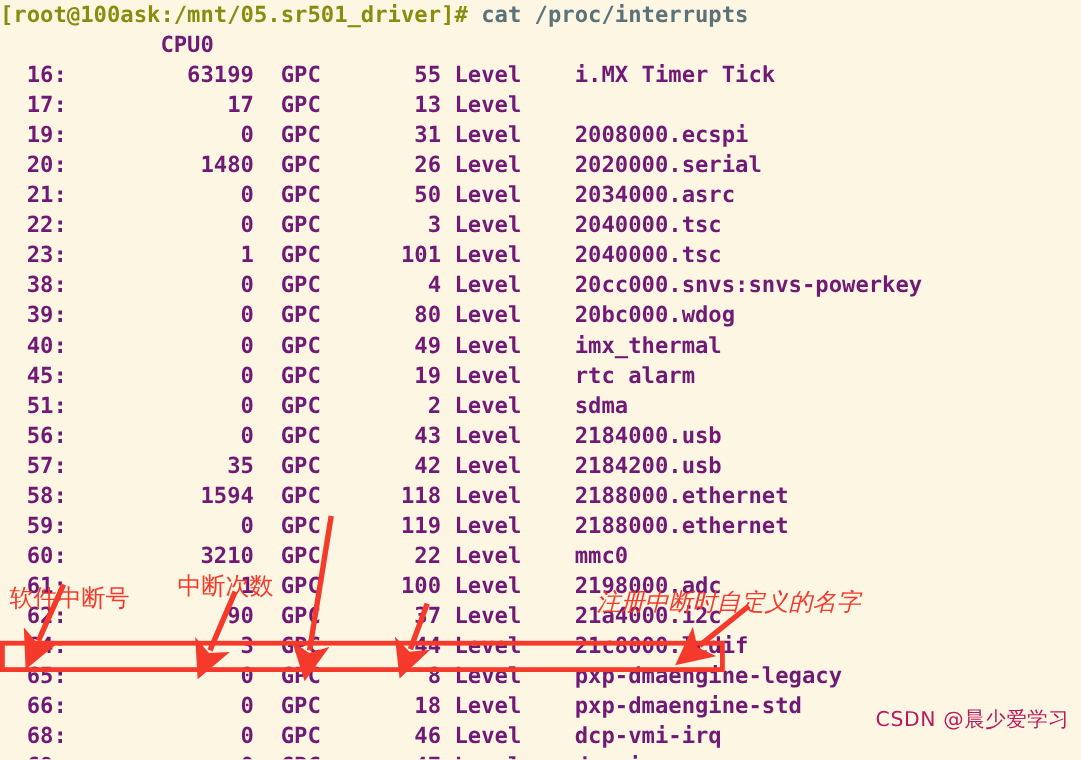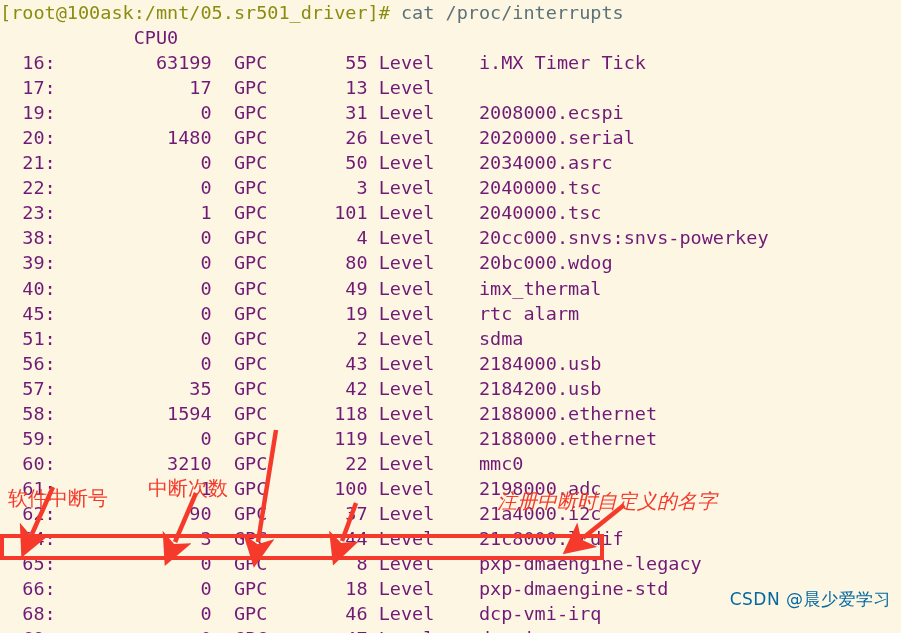--- a/index.html
+++ b/index.html
@@ -24,20 +24,21 @@
     top: 0;
     width: 901px;
     height: 633px;
     font-family: "DejaVu Sans Mono", "Liberation Mono", monospace;
     font-size: 18.5px;
     line-height: 25.05px;
     white-space: pre;
     color: #5b7279;
     letter-spacing: 0px;
     padding-top: 0px;
+    font-weight: bold;
   }
   #term .line {
     height: 25.05px;
     white-space: pre;
     display: block;
   }
   .c-prompt { color: #8a8c10; }
   .c-cmd    { color: #5b7279; }
   .c-out    { color: #701a75; }
 
@@ -70,21 +71,21 @@
     left: 0; top: 0;
     width: 901px; height: 633px;
     overflow: visible;
   }
 
   
   #watermark {
     position: absolute;
     right: 10px;
     bottom: 22px;
-    color: #0369a1;
+    color: #be185d;
     font-family: "DejaVu Sans", "Liberation Sans", sans-serif;
     font-size: 17px;
     white-space: nowrap;
     letter-spacing: 0.5px;
   }
 </style>
 </head>
 <body>
 
 <div id="screen">

